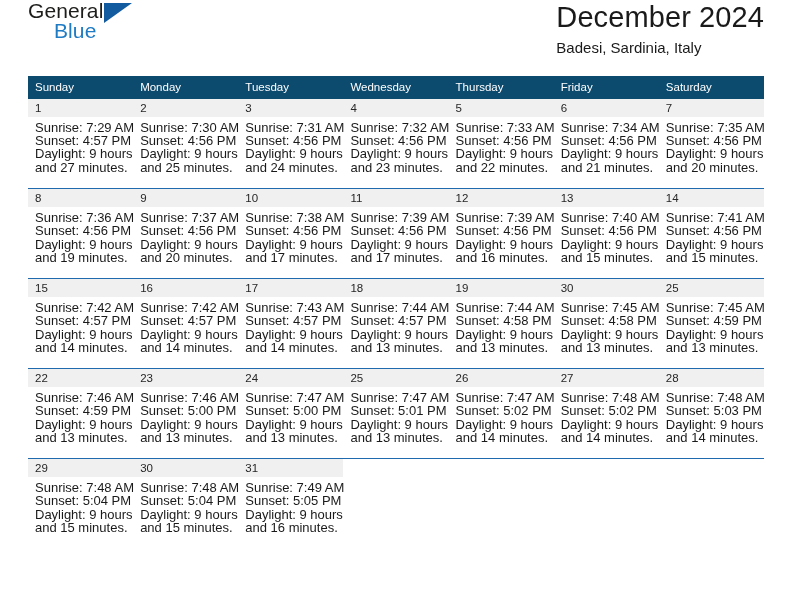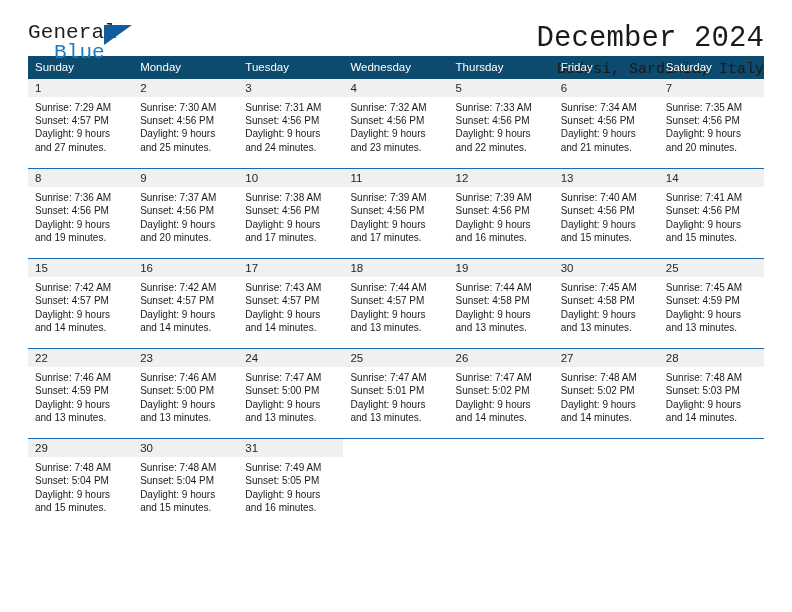--- a/index.html
+++ b/index.html
@@ -20,24 +20,22 @@
     height: 612px;
     box-sizing: border-box;
     padding: 0 28px;
   }
 
   
   .topbar {
     display: flex;
     align-items: flex-start;
     justify-content: space-between;
-    height: 56px;
-    padding-top: 22px;
+    height: 76px;
     box-sizing: border-box;
-    font-family: Liberation Mono, monospace;
   }
   .logo {
     position: relative;
     width: 112px;
     height: 46px;
     line-height: 1;
     user-select: none;
   }
   .logo-general {
     position: absolute;
@@ -59,21 +57,21 @@
     position: absolute;
     left: 76px;
     top: 3px;
     width: 0;
     height: 0;
     border-left: 28px solid #115b9e;
     border-bottom: 20px solid transparent;
   }
 
   .titlewrap {
-    text-align: right;
+    text-align: left;
     padding-top: 1px;
   }
   .cal-title {
     font-size: 29px;
     font-weight: normal;
     color: #1a1a1a;
     line-height: 1.12;
     letter-spacing: 0.1px;
   }
   .cal-sub {
@@ -117,21 +115,21 @@
     padding: 3px 0 3px 7px;
     line-height: 1.1;
     height: 18px;
     box-sizing: border-box;
   }
   .cell.blank .daynum {
     background: transparent;
   }
   .info {
     padding: 4px 7px 0 7px;
-    font-size: 10px;
+    font-size: 13px;
     line-height: 13.3px;
     color: #1a1a1a;
   }
   .info div {
     white-space: nowrap;
   }
 </style>
 </head>
 <body>
 

